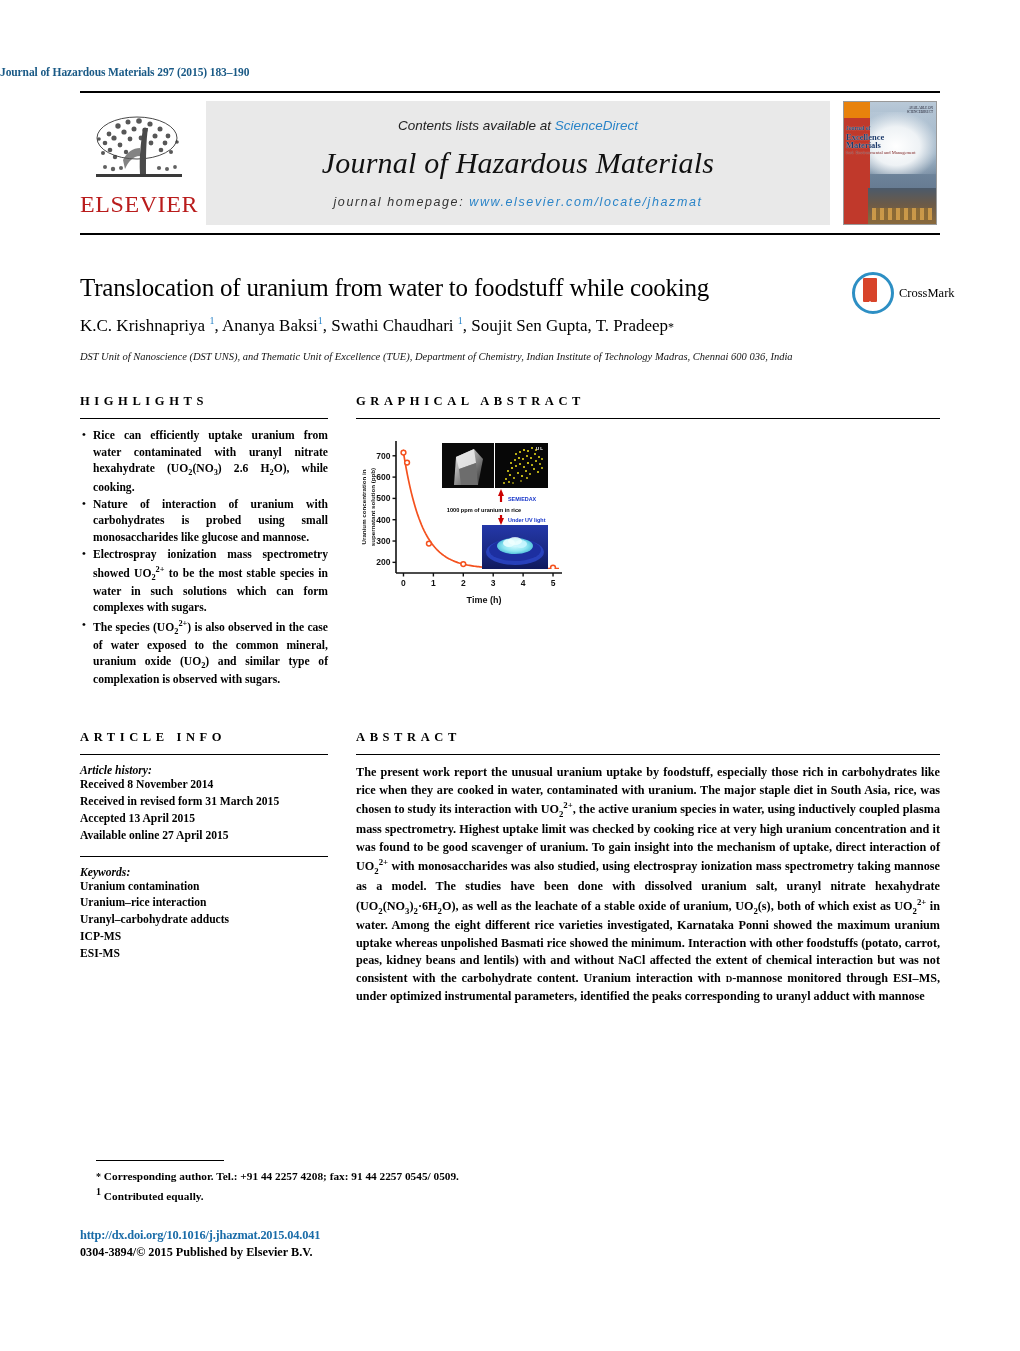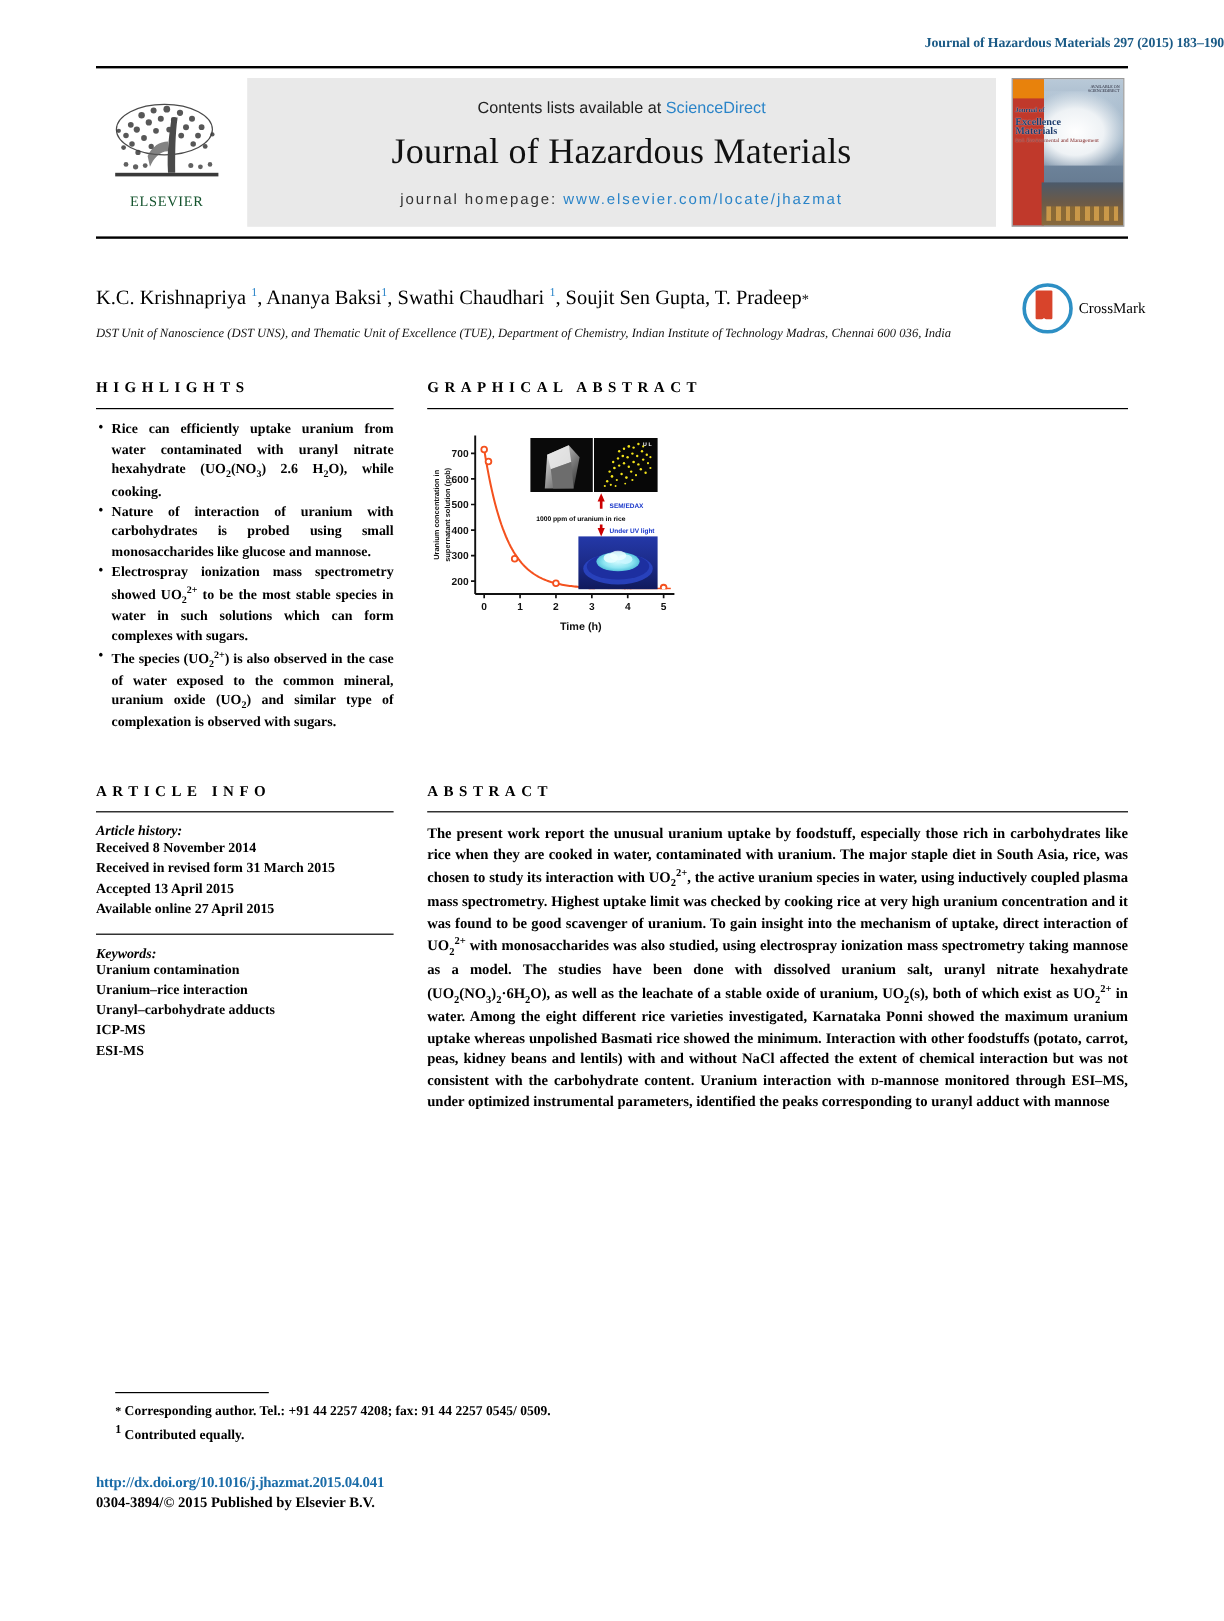--- a/index.html
+++ b/index.html
@@ -19,25 +19,25 @@
   .page {
     position: relative;
     width: 1020px;
     height: 1351px;
     padding: 0;
     box-sizing: border-box;
   }
 
   
   .running-head {
-    text-align: right;
+    text-align: left;
     font-size: 11.5px;
     font-weight: bold;
     color: #1a5a86;
-    padding-top: 30px;
+    padding-top: 66px;
     letter-spacing: -0.1px;
   }
 
   
   .masthead {
     margin: 13px 80px 0 80px;
     border-top: 2px solid #000;
     border-bottom: 2.5px solid #000;
     height: 140px;
     display: flex;
@@ -52,35 +52,36 @@
     justify-content: center;
     padding-top: 4px;
   }
   .elsevier-tree {
     width: 92px;
     height: 78px;
     position: relative;
   }
   .elsevier-word {
     font-family: "Liberation Serif", serif;
-    font-size: 12px;
+    font-size: 24px;
     letter-spacing: 0.6px;
-    color: #14532d;
+    color: #b91c1c;
     font-weight: 400;
     margin-top: 1px;
   }
   .masthead-center {
     flex: 1 1 auto;
     background: #e9e9e9;
     display: flex;
     flex-direction: column;
     align-items: center;
     justify-content: center;
     margin: 8px 10px 8px 8px;
     padding: 6px 0;
+    font-style: italic;
   }
   .contents-line {
     font-family: "Liberation Sans", sans-serif;
     font-size: 13.5px;
     color: #222;
     margin-bottom: 13px;
   }
   .contents-line .sd {
     color: #2a84c8;
   }
@@ -452,20 +453,21 @@
           <span class="t1">Journal of</span>
           <span>Excellence</span>
           <span>Materials</span>
           <span class="small">Incl. Environmental and Management</span>
         </div>
       </div>
     </div>
   </div>
 
   <div class="title-block">
+    <h1 class="article-title">Translocation of uranium from water to foodstuff while cooking</h1>
     <div class="authors">K.C. Krishnapriya <sup>1</sup>, Ananya Baksi<sup>1</sup>, Swathi Chaudhari <sup>1</sup>, Soujit Sen Gupta, T. Pradeep<span class="star">*</span></div>
     <div class="affiliation">DST Unit of Nanoscience (DST UNS), and Thematic Unit of Excellence (TUE), Department of Chemistry, Indian Institute of Technology Madras, Chennai 600 036, India</div>
 
     <div class="crossmark">
       <div class="cm-circle">
         <div class="cm-book"></div>
       </div>
       <div class="cm-label">CrossMark</div>
     </div>
   </div>

